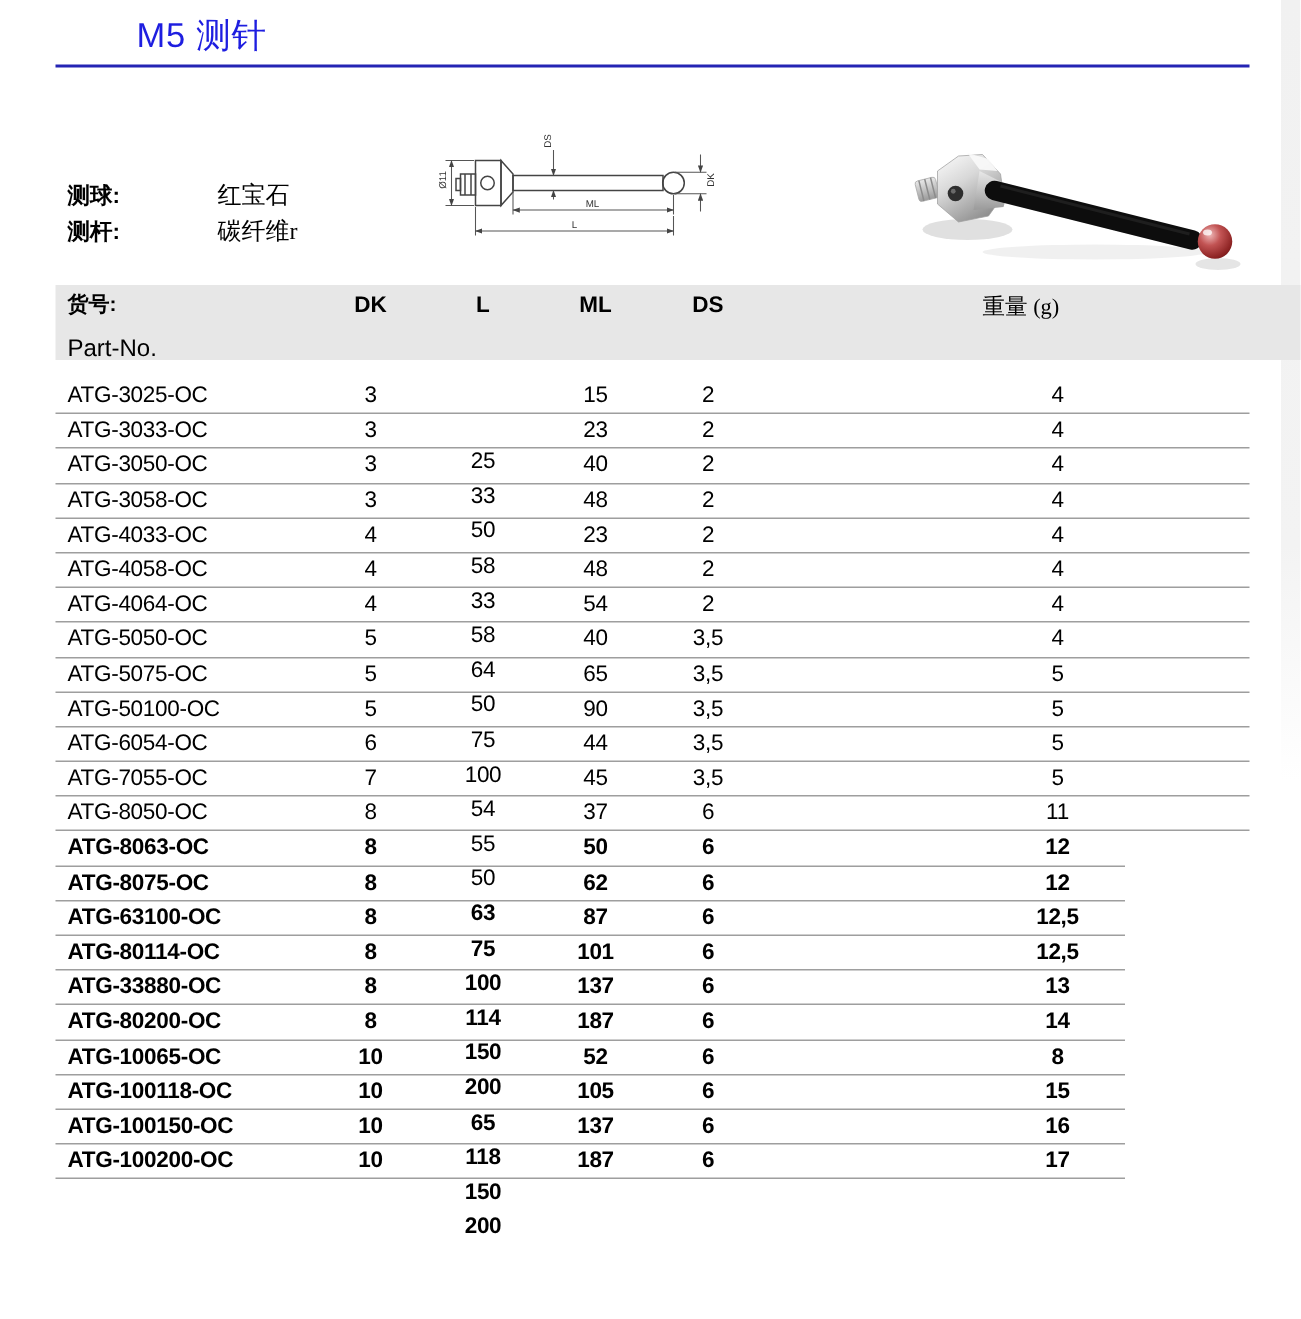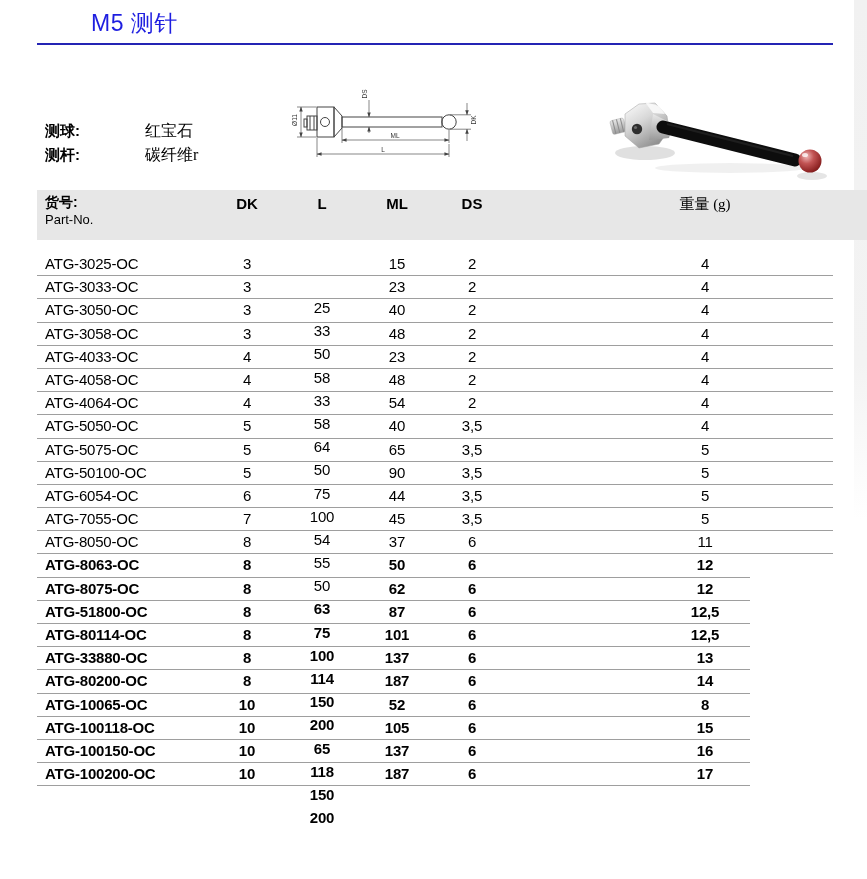--- a/index.html
+++ b/index.html
@@ -36,24 +36,24 @@
     left:854px;top:0;width:13px;height:520px;
     background:linear-gradient(to bottom,#f1f1f1 0%,#f3f3f3 70%,rgba(243,243,243,0) 100%);
   }
 
   
   #table-header{
     left:37px;top:190px;width:856px;height:50px;background:var(--header-bg,#e7e7e7);
   }
   #table-header .h{position:absolute;}
   .h-partcn{left:8px;top:4px;font-weight:bold;font-size:14px;}
-  .h-parten{left:8px;top:22px;font-size:13px;}
+  .h-parten{left:8px;top:34px;font-size:16px;}
   .h-num{width:60px;text-align:center;top:5px;font-weight:bold;font-size:15px;}
   .h-dk{left:180px;} .h-l{left:255px;} .h-ml{left:330px;} .h-ds{left:405px;}
-  .h-w{left:618px;width:100px;text-align:center;top:5px;
+  .h-w{left:618px;width:100px;text-align:left;top:5px;
        font-family:"Liberation Serif",serif;font-size:15px;}
 
   
   #table-rows{left:37px;top:253px;width:796px;}
   .row{
     position:relative;height:23.2px;width:796px;box-sizing:border-box;
     border-bottom:1px solid var(--divider,#9e9e9e);
   }
   .row.short{width:713px;font-weight:bold;}
   .row span{
@@ -305,21 +305,21 @@
     </div>
     <div class="row short">
       <span class="c-part">ATG-8075-OC</span>
       <span class="c-num c-dk">8</span>
       <span class="c-num c-l">75</span>
       <span class="c-num c-ml">62</span>
       <span class="c-num c-ds">6</span>
       <span class="c-w">12</span>
     </div>
     <div class="row short">
-      <span class="c-part">ATG-51800-OC</span>
+      <span class="c-part">ATG-63100-OC</span>
       <span class="c-num c-dk">8</span>
       <span class="c-num c-l">100</span>
       <span class="c-num c-ml">87</span>
       <span class="c-num c-ds">6</span>
       <span class="c-w">12,5</span>
     </div>
     <div class="row short">
       <span class="c-part">ATG-80114-OC</span>
       <span class="c-num c-dk">8</span>
       <span class="c-num c-l">114</span>

